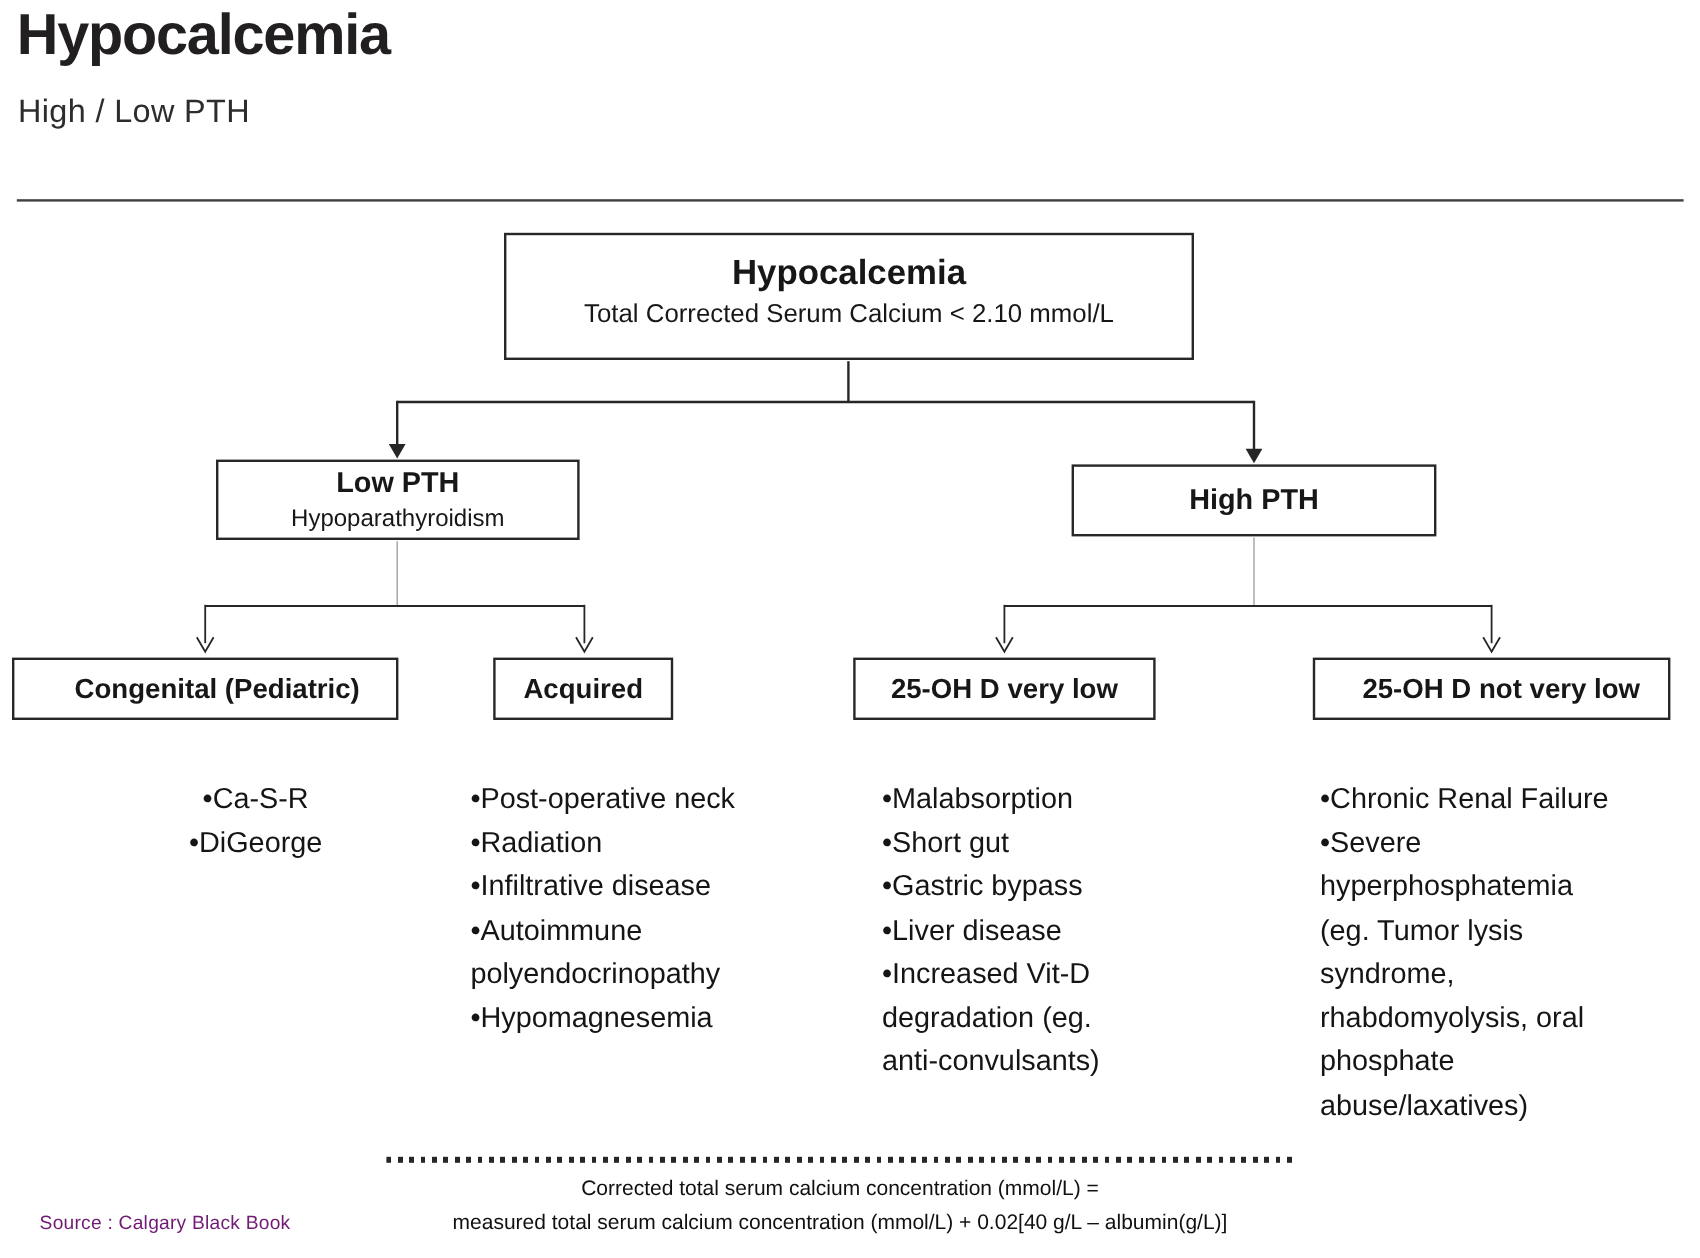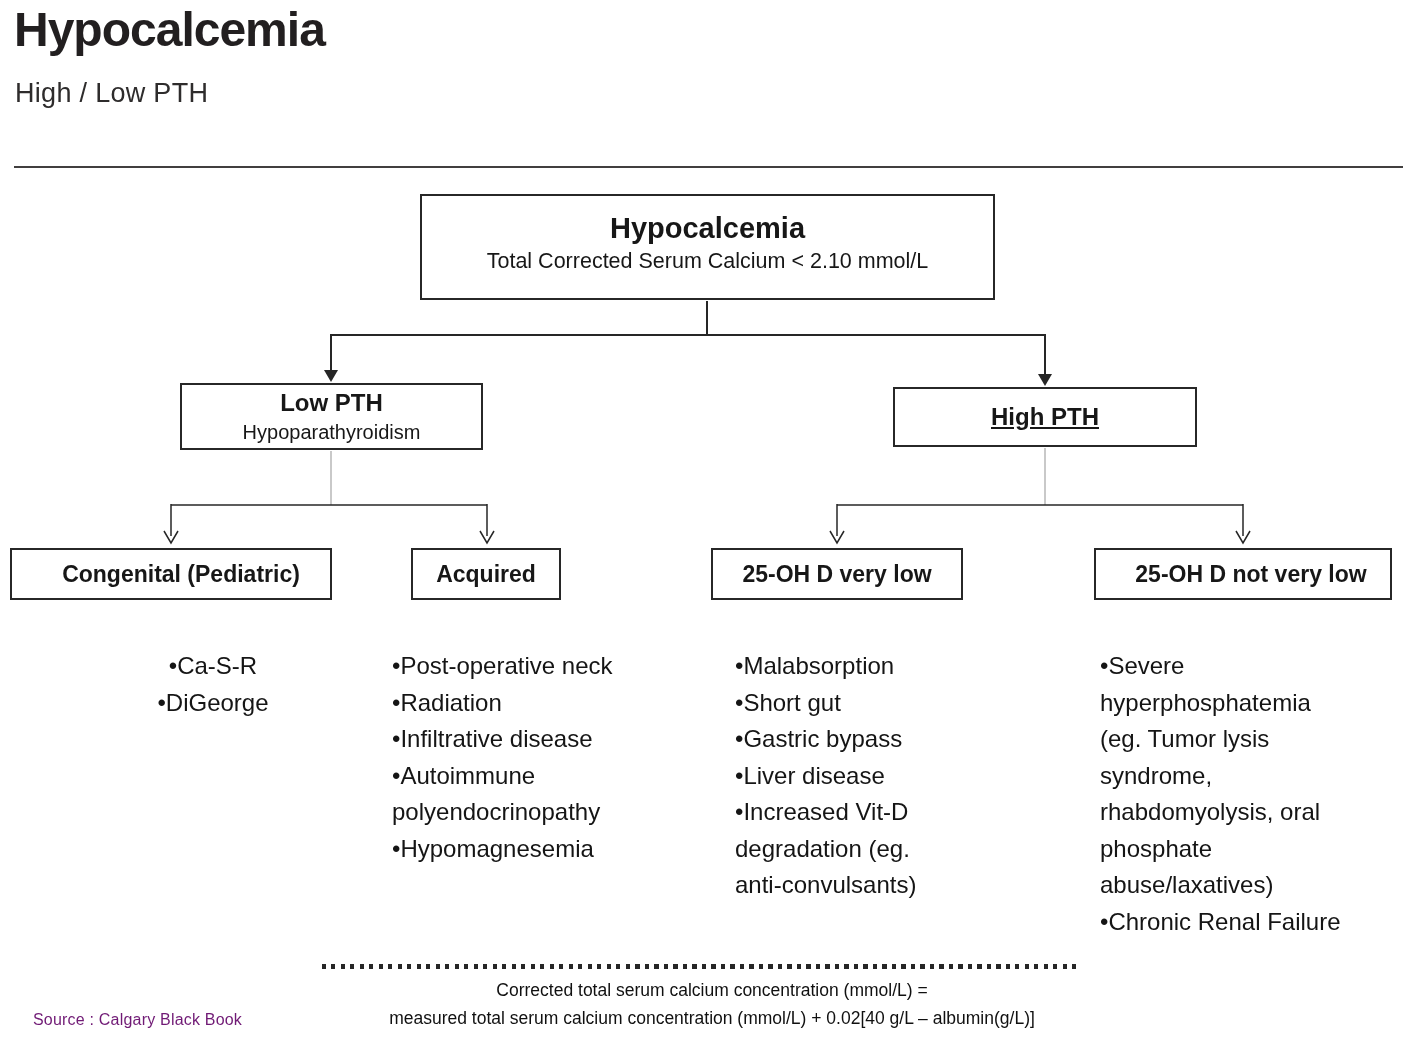--- a/index.html
+++ b/index.html
@@ -34,21 +34,21 @@
   }
   .node-root{left:420px;top:194px;width:575px;height:106px;padding-top:14px;}
   .node-root .node-title{font-size:29px;font-weight:bold;line-height:36px;}
   .node-root .node-subtitle{font-size:21.5px;line-height:30px;}
 
   .node-low-pth{left:180px;top:383px;width:303px;height:67px;padding-top:3px;}
   .node-low-pth .node-title{font-size:24px;font-weight:bold;line-height:30px;}
   .node-low-pth .node-subtitle{font-size:20px;line-height:29px;}
 
   .node-high-pth{left:893px;top:387px;width:304px;height:60px;}
-  .node-high-pth .node-title{font-size:24px;font-weight:bold;line-height:56px;text-decoration:underline;}
+  .node-high-pth .node-title{font-size:24px;font-weight:bold;line-height:56px;}
 
   .leaf{top:548px;height:52px;font-size:23px;font-weight:bold;line-height:48px;}
   .leaf-1{left:10px;width:322px;padding-left:20px;}
   .leaf-2{left:411px;width:150px;}
   .leaf-3{left:711px;width:252px;}
   .leaf-4{left:1094px;width:298px;padding-left:16px;}
 
   
   ul.cause-list{
     position:absolute;margin:0;padding:0;list-style:none;
@@ -59,21 +59,21 @@
   .list-2{left:392px;top:648px;width:256px;}
   .list-3{left:735px;top:648px;width:202px;}
   .list-4{left:1100px;top:648px;width:256px;}
 
   
   .dotted-divider{
     left:322px;top:964px;width:757px;height:5px;
     background:repeating-linear-gradient(to right,#262626 0 4px,transparent 4px 9.5px);
   }
   .formula{
-    left:262px;top:976px;width:900px;text-align:center;
+    left:250px;top:976px;width:900px;text-align:center;
     font-size:17.5px;line-height:28px;color:#101010;
   }
   .source-note{
     left:33px;top:1011px;font-size:16px;color:#701a75;letter-spacing:0.2px;
   }
 </style>
 </head>
 <body>
 
 <h1 class="abs page-title">Hypocalcemia</h1>
@@ -147,22 +147,22 @@
     <li>Hypomagnesemia</li>
   </ul>
 <ul class="cause-list list-3">
     <li>Malabsorption</li>
     <li>Short gut</li>
     <li>Gastric bypass</li>
     <li>Liver disease</li>
     <li>Increased Vit-D degradation (eg. anti-convulsants)</li>
   </ul>
 <ul class="cause-list list-4">
+    <li>Chronic Renal Failure</li>
     <li>Severe hyperphosphatemia (eg. Tumor lysis syndrome, rhabdomyolysis, oral phosphate abuse/laxatives)</li>
-    <li>Chronic Renal Failure</li>
   </ul>
 
 <div class="abs dotted-divider"></div>
 <div class="abs formula">
   <div>Corrected total serum calcium concentration (mmol/L)  =</div>
   <div>measured total serum calcium concentration (mmol/L) + 0.02[40 g/L – albumin(g/L)]</div>
 </div>
 <div class="abs source-note">Source : Calgary Black Book</div>
 
 </body></html>

